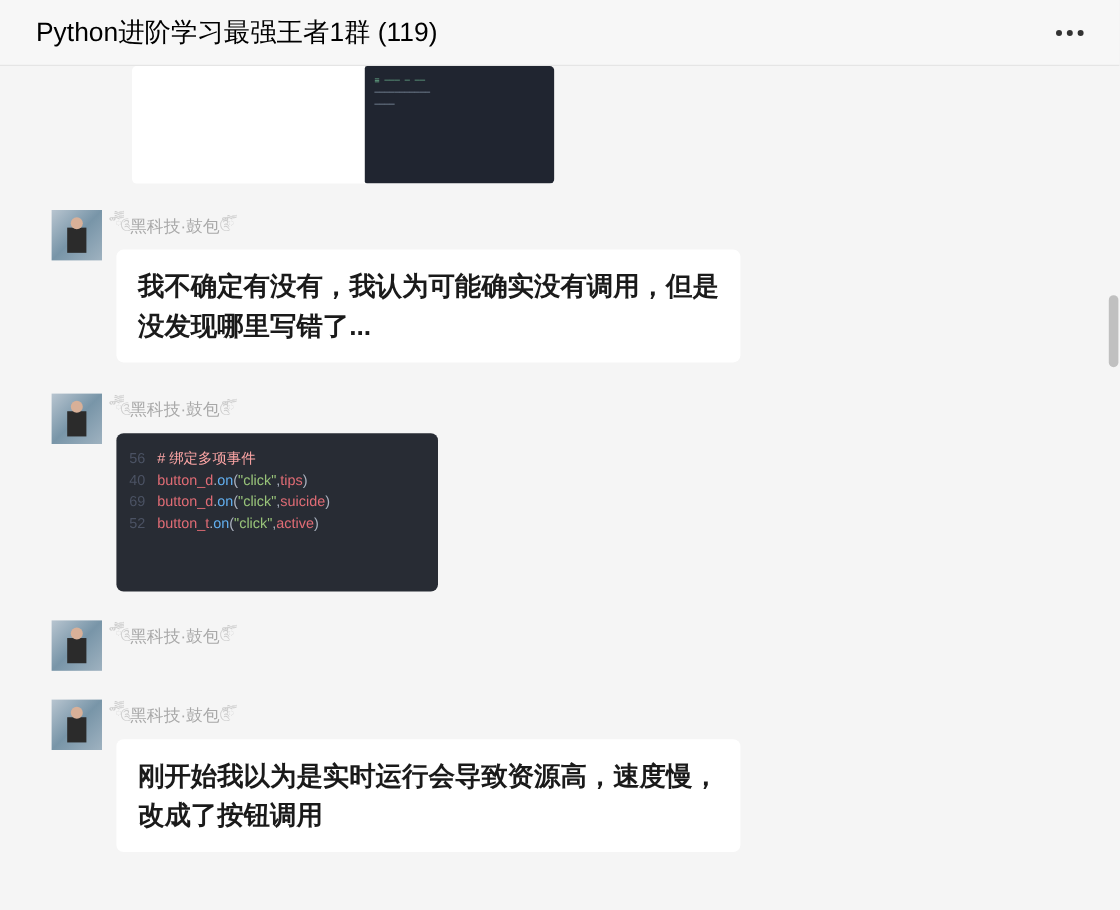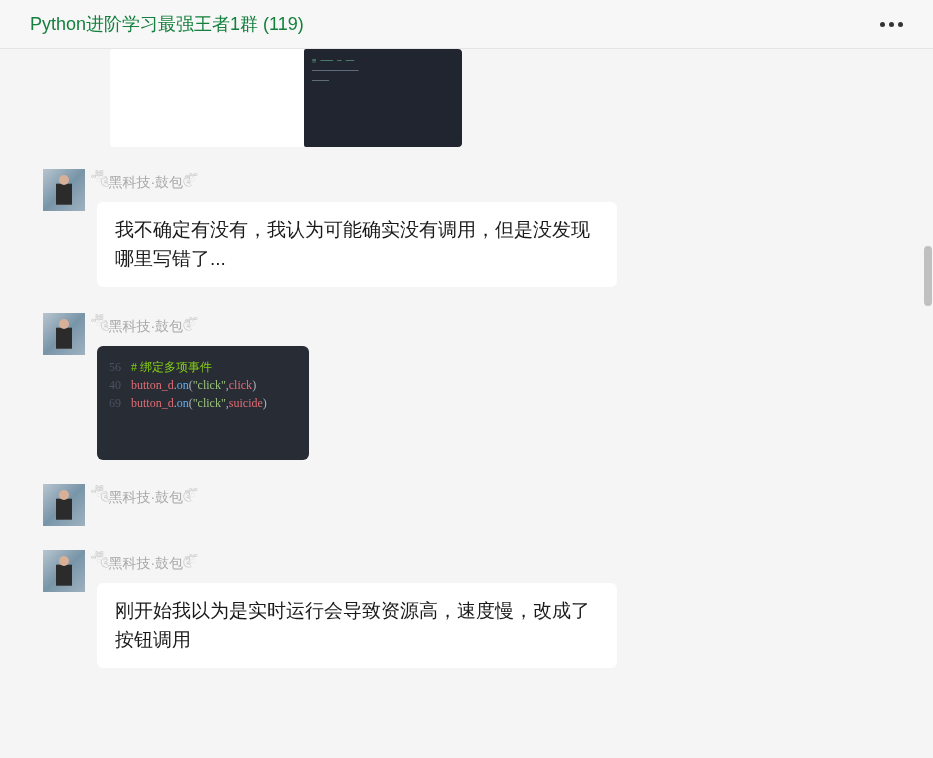--- a/index.html
+++ b/index.html
@@ -17,23 +17,23 @@
     }
     .header {
       background: #f7f7f7;
       padding: 12px 30px;
       display: flex;
       align-items: center;
       justify-content: space-between;
       border-bottom: 1px solid #e5e5e5;
     }
     .chat-title {
-      font-size: 18px;
+      font-size: 22px;
       font-weight: 400;
-      color: #15803d;
+      color: #000000;
     }
     .more-icon {
       display: flex;
       gap: 4px;
       cursor: pointer;
     }
     .more-icon span {
       width: 5px;
       height: 5px;
       background: #333;
@@ -92,50 +92,51 @@
     }
     .name-deco {
       font-size: 10px;
       color: #ccc;
       letter-spacing: -1px;
     }
     .bubble {
       background: white;
       padding: 14px 18px;
       border-radius: 6px;
-      font-size: 19px;
+      font-size: 22px;
       color: #1a1a1a;
       max-width: 480px;
       line-height: 1.5;
       position: relative;
+      font-weight: bold;
     }
     .bubble-wide {
       max-width: 520px;
     }
     .code-bubble {
       background: #282c34;
       border-radius: 6px;
       padding: 12px 10px;
-      font-family: Liberation Serif, serif;
+      font-family: Liberation Sans, sans-serif;
       font-size: 12px;
-      width: 212px;
+      width: 268px;
       color: #abb2bf;
       line-height: 1.5;
     }
     .code-line {
       display: flex;
       gap: 10px;
     }
     .line-num {
       color: #4b5263;
       width: 14px;
       text-align: right;
       user-select: none;
     }
-    .code-comment { color: #84cc16; }
+    .code-comment { color: #fca5a5; }
     .code-var { color: #e06c75; }
     .code-method { color: #61afef; }
     .code-string { color: #98c379; }
     .code-punct { color: #abb2bf; }
     .first-image {
       width: 352px;
       height: 98px;
       background: white;
       border-radius: 4px;
       display: flex;
@@ -225,25 +226,29 @@
         <span>黑科技·鼓包</span>
         <span class="name-deco">༊ຶཽ</span>
       </div>
       <div class="code-bubble">
         <div class="code-line">
             <span class="line-num">56</span>
             <span class="code-comment"># 绑定多项事件</span>
           </div>
         <div class="code-line">
             <span class="line-num">40</span>
-            <span><span class="code-var">button_d</span><span class="code-punct">.</span><span class="code-method">on</span><span class="code-punct">(</span><span class="code-string">"click"</span><span class="code-punct">,</span><span class="code-var">click</span><span class="code-punct">)</span></span>
+            <span><span class="code-var">button_d</span><span class="code-punct">.</span><span class="code-method">on</span><span class="code-punct">(</span><span class="code-string">"click"</span><span class="code-punct">,</span><span class="code-var">tips</span><span class="code-punct">)</span></span>
           </div>
         <div class="code-line">
             <span class="line-num">69</span>
             <span><span class="code-var">button_d</span><span class="code-punct">.</span><span class="code-method">on</span><span class="code-punct">(</span><span class="code-string">"click"</span><span class="code-punct">,</span><span class="code-var">suicide</span><span class="code-punct">)</span></span>
+          </div>
+        <div class="code-line">
+            <span class="line-num">52</span>
+            <span><span class="code-var">button_t</span><span class="code-punct">.</span><span class="code-method">on</span><span class="code-punct">(</span><span class="code-string">"click"</span><span class="code-punct">,</span><span class="code-var">active</span><span class="code-punct">)</span></span>
           </div>
         <div class="code-line">
             <span class="line-num">&nbsp;</span>
           </div>
         <div class="code-line">
             <span class="line-num">&nbsp;</span>
           </div>
       </div>
     </div>
   </div>

